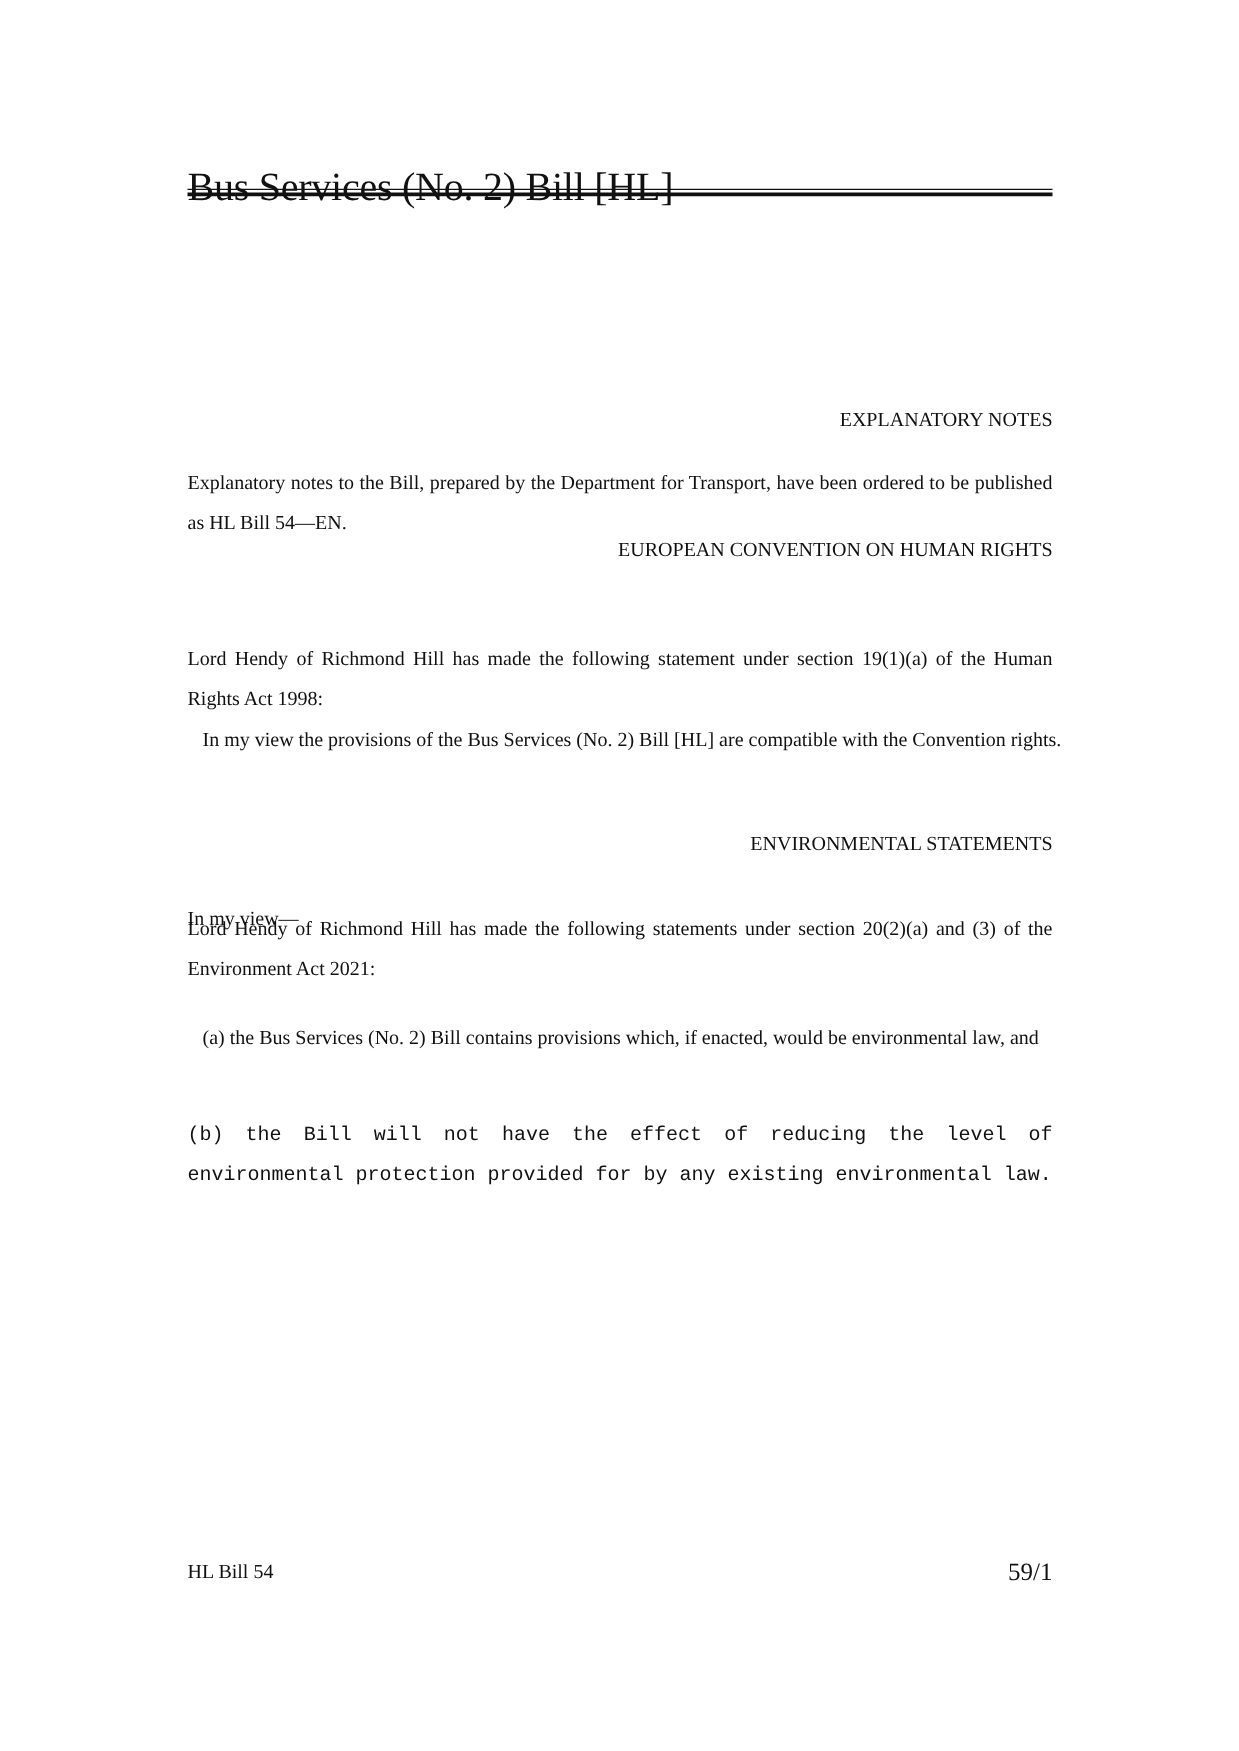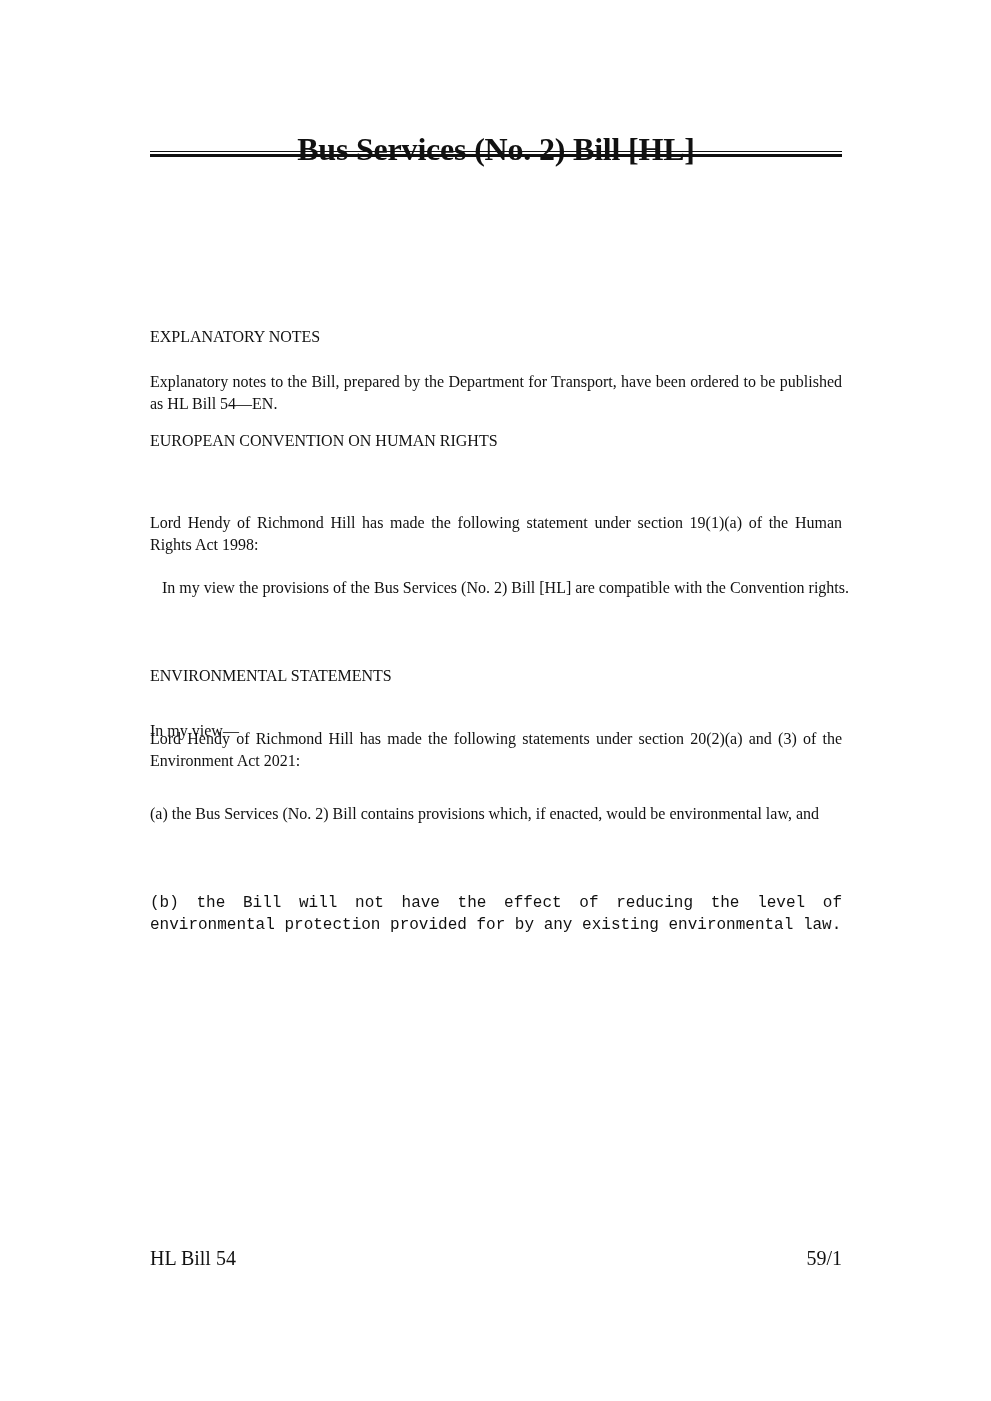--- a/index.html
+++ b/index.html
@@ -1,22 +1,22 @@
 <!DOCTYPE html>
 <html><head>
   <meta charset="utf-8">
   <style>
     html, body { margin: 0; padding: 0; background: #ffffff; }
     body { width: 991px; height: 1401px; position: relative; overflow: hidden; color: #111; font-family: "Liberation Serif", serif; }
-    .title { position: absolute; left: 150px; top: 108px; width: 692px; text-align: center; font-size: 32px; font-weight: bold; line-height: 40px; letter-spacing: -0.2px; }
+    .title { position: absolute; left: 150px; top: 108px; width: 692px; font-size: 32px; font-weight: normal; line-height: 40px; letter-spacing: -0.2px; }
     .rule-thin { position: absolute; left: 150px; top: 151px; width: 692px; height: 1px; background: #111; }
     .rule-thick { position: absolute; left: 150px; top: 154px; width: 692px; height: 3px; background: #111; }
-    .heading { position: absolute; left: 150px; width: 692px; text-align: left; font-size: 16px; line-height: 20px; }
-    .para { position: absolute; left: 150px; width: 692px; font-size: 16px; line-height: 22px; text-align: justify; }
-    .footer-left { position: absolute; left: 150px; top: 1248px; font-size: 20px; line-height: 20px; }
+    .heading { position: absolute; left: 150px; width: 692px; text-align: right; font-size: 16px; line-height: 20px; }
+    .para { position: absolute; left: 150px; width: 692px; font-size: 16px; line-height: 32px; text-align: justify; }
+    .footer-left { position: absolute; left: 150px; top: 1248px; font-size: 16px; line-height: 20px; }
     .footer-right { position: absolute; right: 149px; top: 1248px; font-size: 20px; line-height: 20px; }
   </style>
 </head>
 <body>
 
 <h1 class="title">Bus Services (No. 2) Bill [HL]</h1>
 <div class="rule-thin"></div>
 <div class="rule-thick"></div>
 
 <div>
@@ -27,18 +27,18 @@
 <div>
   <div class="heading" style="top:431px;">EUROPEAN CONVENTION ON HUMAN RIGHTS</div>
   <p class="para" style="top:512px; margin:0;">Lord Hendy of Richmond Hill has made the following statement under section 19(1)(a) of the Human Rights Act 1998:</p>
   <p class="para" style="top:565px; margin:12px;">In my view the provisions of the Bus Services (No. 2) Bill [HL] are compatible with the Convention rights.</p>
 </div>
 
 <div>
   <div class="heading" style="top:652px;margin-top:14px;">ENVIRONMENTAL STATEMENTS</div>
   <p class="para" style="top:728px; margin:0;">Lord Hendy of Richmond Hill has made the following statements under section 20(2)(a) and (3) of the Environment Act 2021:</p>
   <p class="para" style="top:720px; margin:0;">In my view—</p>
-  <p class="para" style="top:803px; margin:0;">(a) the Bus Services (No. 2) Bill contains provisions which, if enacted, would be environmental law, and</p>
+  <p class="para" style="top:803px; margin:12px;">(a) the Bus Services (No. 2) Bill contains provisions which, if enacted, would be environmental law, and</p>
   <p class="para" style="top:892px; margin:0;font-family:Liberation Mono, monospace;">(b) the Bill will not have the effect of reducing the level of environmental protection provided for by any existing environmental law.</p>
 </div>
 
 <div class="footer-left">HL Bill 54</div>
 <div class="footer-right">59/1</div>
 
 </body></html>

